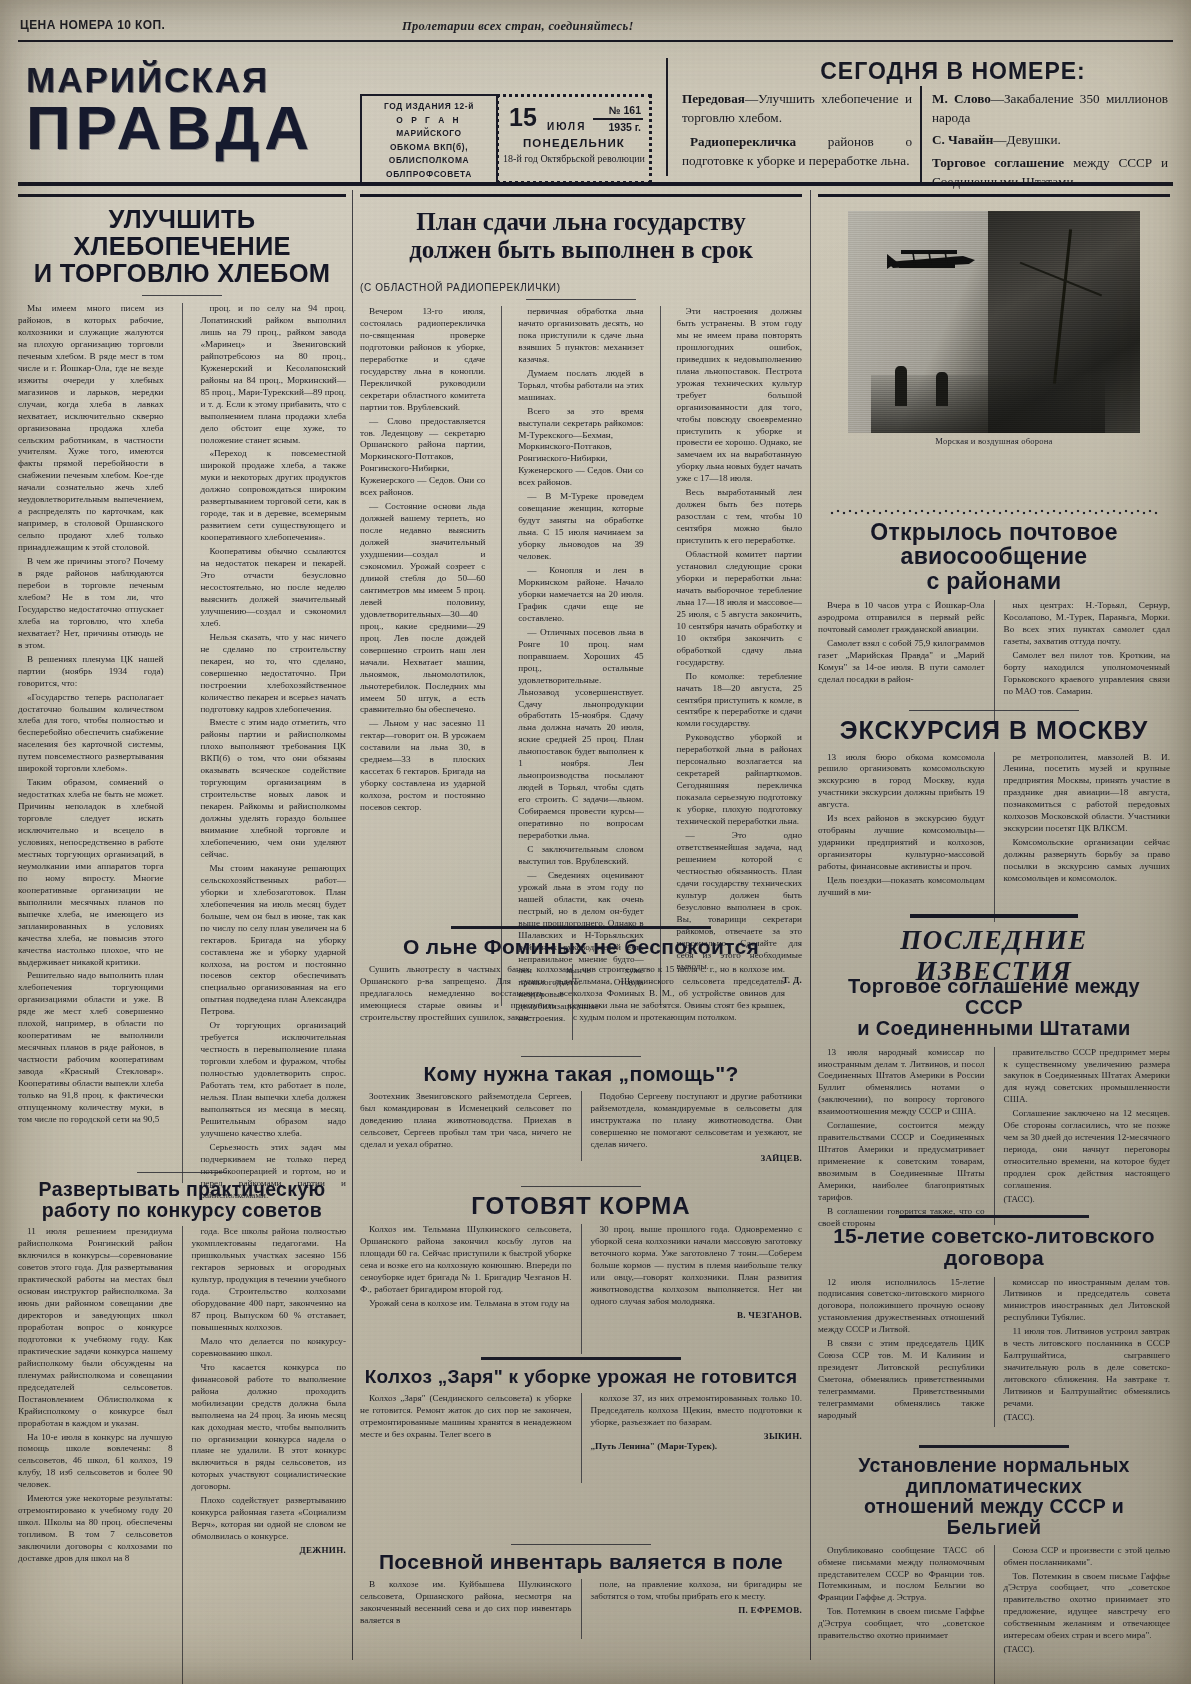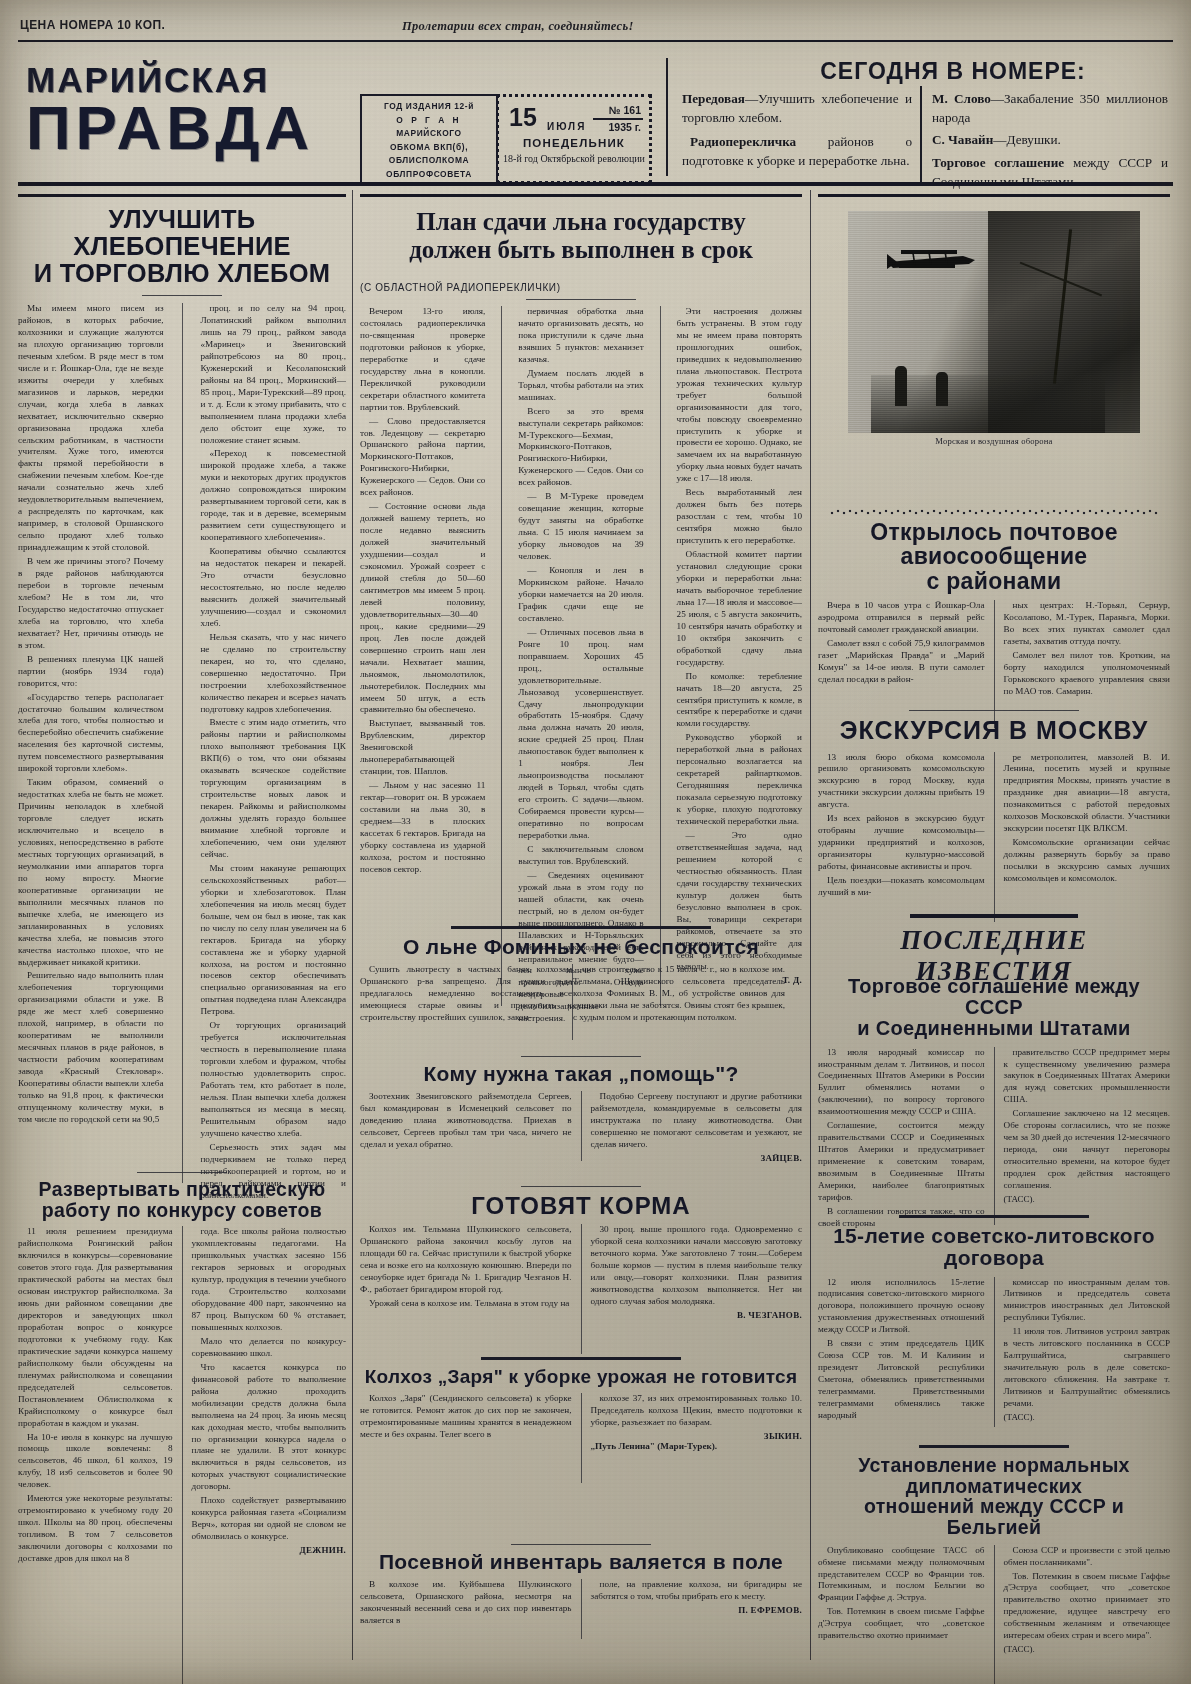--- a/index.html
+++ b/index.html
@@ -227,21 +227,20 @@
       <div>План сдачи льна государству</div>
       <div>должен быть выполнен в срок</div>
     </div>
     <div class="subhl">(С ОБЛАСТНОЙ РАДИОПЕРЕКЛИЧКИ)</div>
     <div class="hr-thin" style="width:110px;margin-top:6px;"></div>
     <div style="display:flex;gap:16px;margin-top:4px;">
       <div style="width:138px;">
         <p class="art-p">Вечером 13-го июля, состоялась радиоперекличка по-священная проверке подготовки районов к уборке, переработке и сдаче государству льна в конопли. Перекличкой руководили секретари областного комитета партии тов. Врублевский.</p>
         <p class="art-p">— Слово предоставляется тов. Леденцову — секретарю Оршанского района партии, Моркинского-Потгаков, Ронгинского-Нибирки, Куженерского — Седов. Они со всех районов.</p>
         <p class="art-p">— Состояние основи льда должней вашему терпеть, но после недавно выяснить должей значительный ухудшении—создал и сэкономил. Урожай созреет с длиной стебля до 50—60 сантиметров мы имеем 5 проц. левей половину, удовлетворительных—30—40 проц., какие средними—29 проц. Лев после дождей совершенно строить наш лен начали. Нехватает машин, льноямок, льномолотилок, льнотеребилок. Последних мы имеем 50 штук, а есть сравнительно бы обеспечено.</p>
-        <p class="art-p">Выступает, вызванный тов. Врублевским, директор Звениговской льноперерабатывающей станции, тов. Шаплов.</p>
         <p class="art-p">— Льном у нас засеяно 11 гектар—говорит он. В урожаем составили на льна 30, в среднем—33 в плоских кассетах 6 гектаров. Бригада на уборку составлена из ударной колхоза, ростом и постоянно посевов сектор.</p>
       </div>
       <div class="vrule" style="position:relative;width:1px;height:700px;opacity:.7;"></div>
       <div style="width:138px;">
         <p class="art-p">первичная обработка льна начато организовать десять, но пока приступили к сдаче льна взявших 5 пунктов: механизет казачья.</p>
         <p class="art-p">Думаем послать людей в Торьял, чтобы работали на этих машинах.</p>
         <p class="art-p">Всего за это время выступали секретарь райкомов: М-Турекского—Бехман, Моркинского-Потгаков, Ронгинского-Нибирки, Куженерского — Седов. Они со всех районов.</p>
         <p class="art-p">— В М-Туреке проведем совещание женщин, которые будут заняты на обработке льна. С 15 июля начинаем за уборку льноводов на 39 человек.</p>
         <p class="art-p">— Конопля и лен в Моркинском районе. Начало уборки намечается на 20 июля. График сдачи еще не составлено.</p>
         <p class="art-p">— Отличных посевов льна в Ронге 10 проц. нам поправшаем. Хороших 45 проц., остальные удовлетворительные. Льнозавод усовершенствует. Сдачу льнопродукции обработать 15-ноября. Сдачу льна должна начать 20 июля, яские средней 25 проц. План льнопоставок будет выполнен к 1 ноября. Лен льнопроизводства посылают людей в Торьял, чтобы сдать его строить. С задачи—льном. Собираемся провести курсы—оперативно по вопросам переработки льна.</p>

